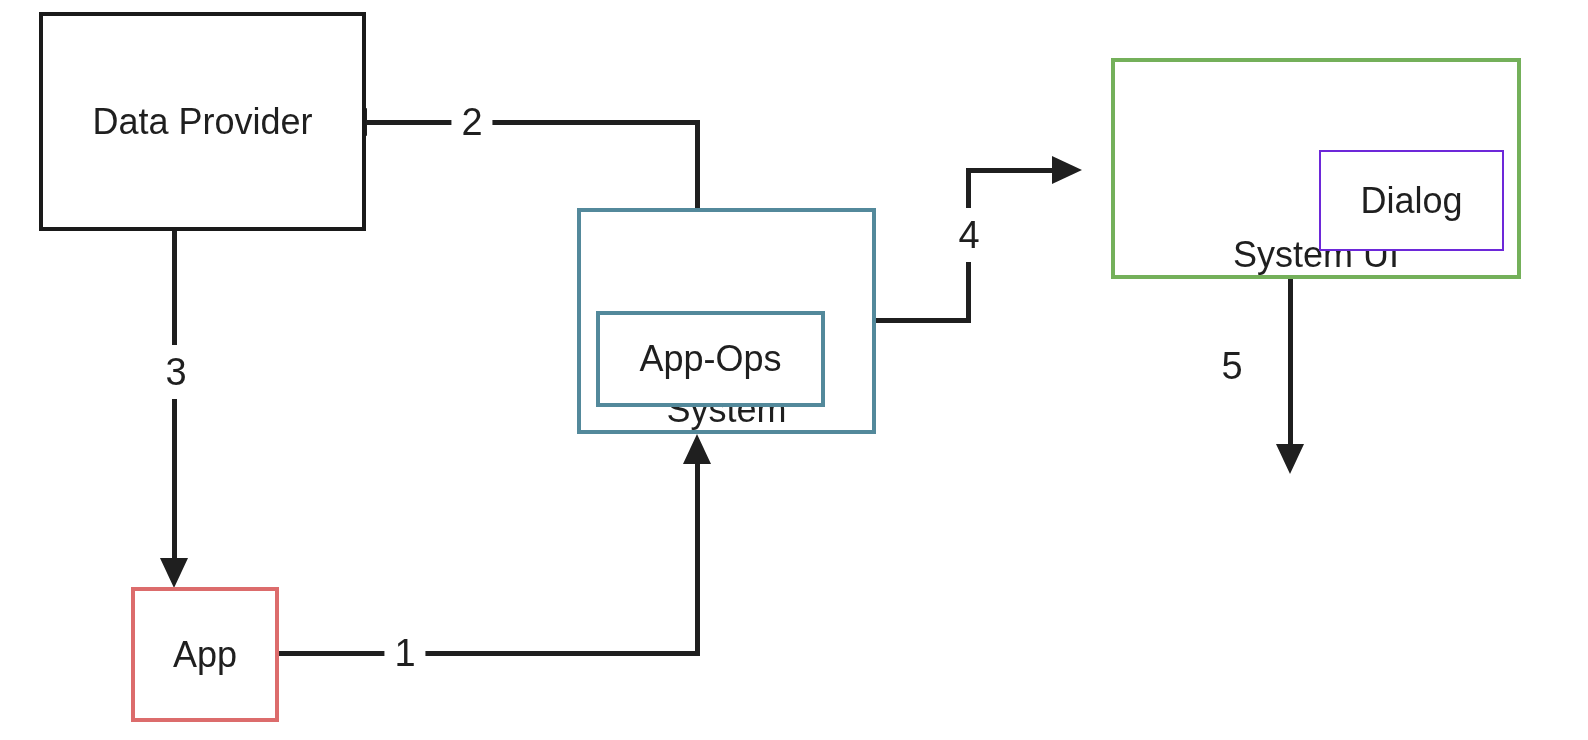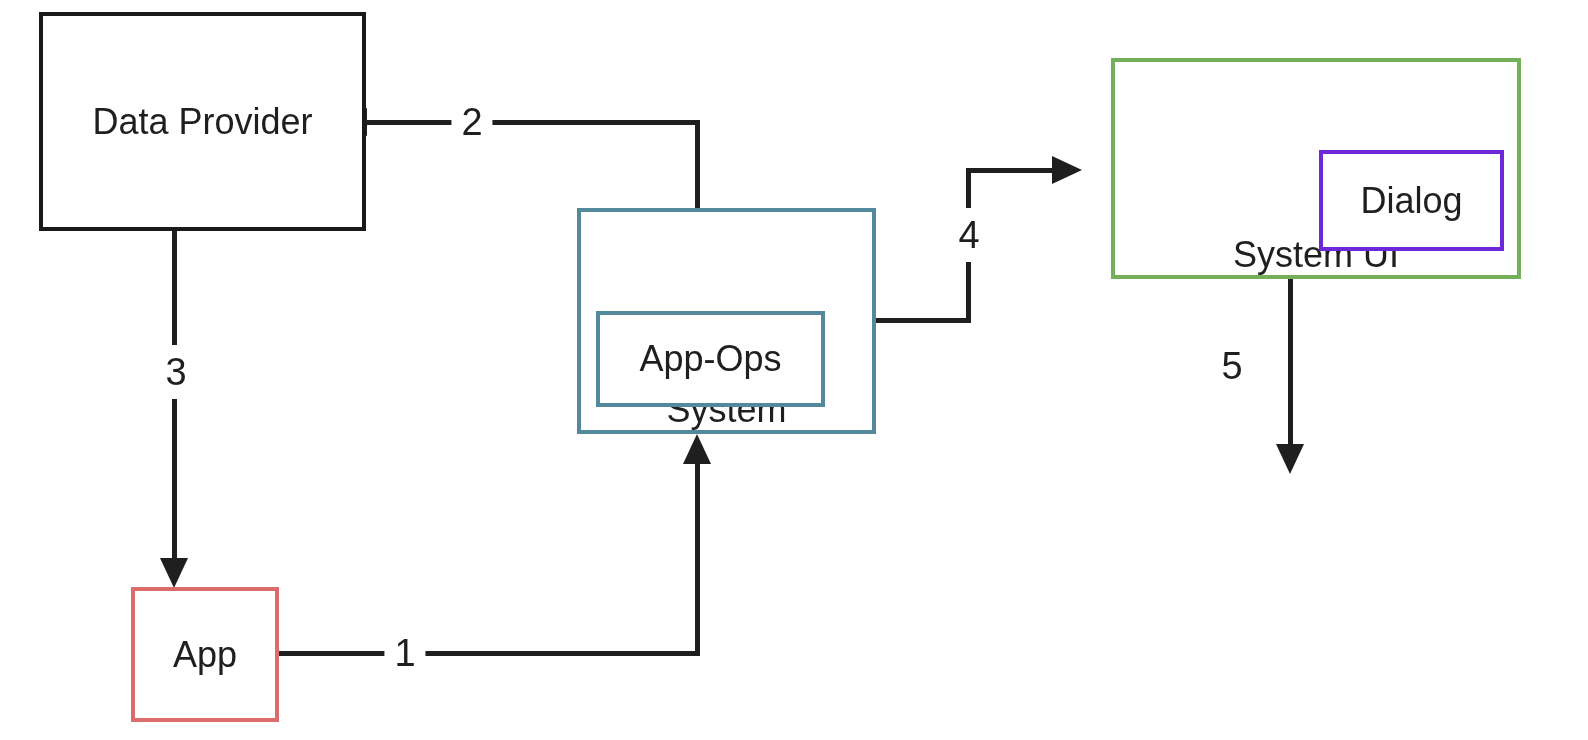--- a/index.html
+++ b/index.html
@@ -23,21 +23,21 @@
     line-height: 1.15;
     z-index: 2;
     margin-left: 29px;
   }
   .node.top-label { align-items: flex-end; padding-top: 32px; }
 
   #n-data-provider     { left: 10px;   top: 12px;  width: 327px; height: 219px; border: 4px solid #1a1a1a; }
   #n-system            { left: 548px;  top: 208px; width: 299px; height: 226px; border: 4px solid #53899b; }
   #n-app-ops           { left: 567px;  top: 311px; width: 229px; height: 96px;  border: 4px solid #53899b; z-index: 3; }
   #n-system-ui         { left: 1082px; top: 58px;  width: 410px; height: 221px; border: 4px solid #74b05a; }
-  #n-dialog            { left: 1290px; top: 150px; width: 185px; height: 101px; border: 4px solid #6d28d9; z-index: 3; }
+  #n-dialog            { left: 1290px; top: 150px; width: 185px; height: 101px; border: 2px solid #6d28d9; z-index: 3; }
   #n-permission-manager{ left: 1010px; top: 474px; width: 555px; height: 208px; border: 4px solid #463a8c; }
   #n-app               { left: 102px;  top: 587px; width: 148px; height: 135px; border: 4px solid #dc6c6c; align-items: center; }
 
   .line { position: absolute; background: #1f1f1f; z-index: 1; }
   .head { position: absolute; width: 0; height: 0; z-index: 1; }
   .edge-label {
     position: absolute;
     z-index: 4;
     font-size: 38px;
     line-height: 1;

